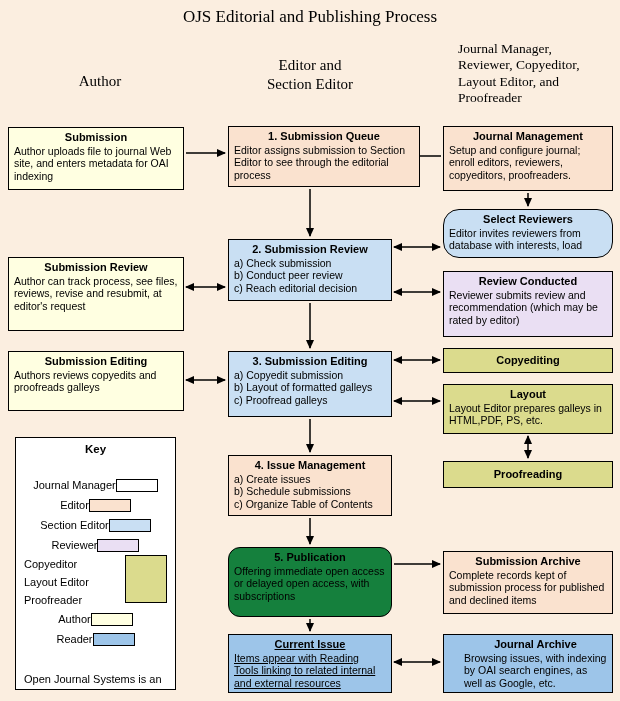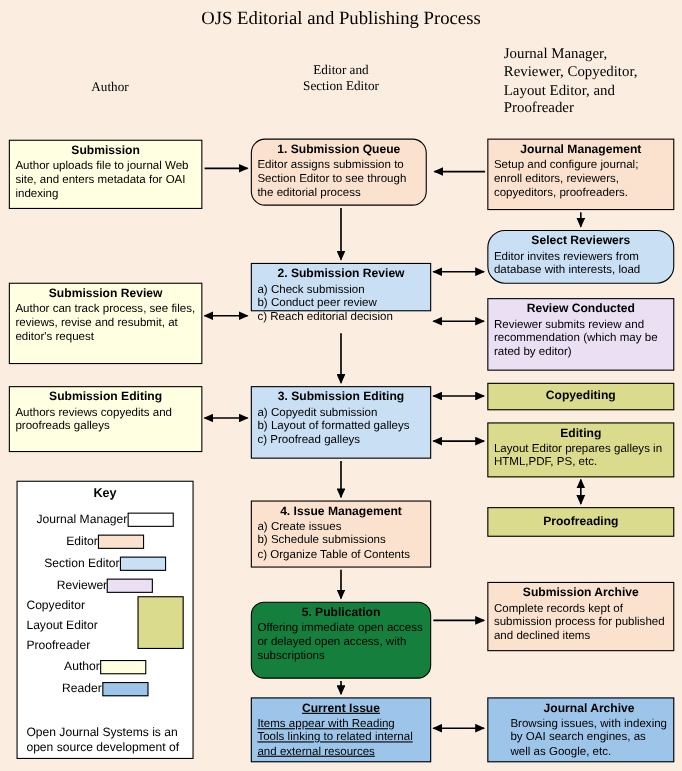--- a/index.html
+++ b/index.html
@@ -5,59 +5,59 @@
   * { margin:0; padding:0; box-sizing:border-box; }
   html,body { width:620px; height:701px; }
   body { font-family:"Liberation Sans", sans-serif; color:#000; }
   .canvas { position:relative; width:620px; height:701px; overflow:hidden; background:#FBEEE0; }
   #arrows { position:absolute; left:0; top:0; width:620px; height:701px; pointer-events:none; }
   .arrow { stroke:#000; stroke-width:1.5; }
 
   .title { position:absolute; top:7px; left:0; width:100%; text-align:center;
            font-family:"Liberation Serif", serif; font-size:17px; font-weight:normal; }
 
-  .col-head { position:absolute; font-family:"Liberation Serif", serif; font-size:12px;
+  .col-head { position:absolute; font-family:"Liberation Serif", serif; font-size:15px;
               white-space:pre-line; line-height:1.25; }
   #h-author { left:35px; top:72px; width:130px; text-align:center; }
   #h-editor { left:240px; top:56px; width:140px; text-align:center; }
   #h-staff  { left:458px; top:41px; width:160px; text-align:left; font-size:13.5px; line-height:1.22; }
 
   .box { position:absolute; border:1px solid #000; padding:3px 5px; font-size:10.5px; line-height:1.18; }
   .bt { font-weight:bold; text-align:center; font-size:11px; margin-bottom:1px; }
   .bb { white-space:pre-line; text-align:left; }
   .title-only { display:flex; align-items:center; justify-content:center; }
   .title-only .bt { margin:0; }
 
   
   #b-sub-info     { left:8px;  top:127px; width:176px; height:63px; }
   #b-subrev-info  { left:8px;  top:257px; width:176px; height:74px; }
   #b-subedit-info { left:8px;  top:351px; width:176px; height:60px; }
 
   
-  #b-queue       { left:228px; top:126px; width:160px; height:61px;border-radius:13px; }
-  #b-review      { left:228px; top:239px; width:164px; height:44px; }
+  #b-queue       { left:228px; top:126px; width:192px; height:61px; }
+  #b-review      { left:228px; top:239px; width:164px; height:62px; }
   #b-editing     { left:228px; top:351px; width:164px; height:66px; }
   #b-issue       { left:228px; top:455px; width:164px; height:61px; }
   #b-publication { left:228px; top:547px; width:164px; height:70px; }
   #b-current     { left:228px; top:634px; width:164px; height:59px;text-decoration:underline; }
 
   
   #b-jm       { left:443px; top:126px; width:170px; height:65px; }
   #b-selrev   { left:443px; top:209px; width:170px; height:49px; }
   #b-revcond  { left:443px; top:271px; width:170px; height:66px; }
   #b-copyedit { left:443px; top:348px; width:170px; height:25px; }
   #b-layout   { left:443px; top:384px; width:170px; height:50px; }
   #b-proof    { left:443px; top:461px; width:170px; height:27px; }
   #b-subarch  { left:443px; top:529px; width:170px; height:63px; }
   #b-jarch    { left:443px; top:634px; width:170px; height:59px;padding-left:20px; }
 
   
   #key { position:absolute; left:15px; top:437px; width:161px; height:253px;
          background:#FFFFFF; border:1px solid #000; padding:5px 8px; font-size:11px; overflow:hidden; }
-  #key .kt { font-weight:bold; text-align:center; font-size:11.5px; margin-bottom:7px; }
+  #key .kt { font-weight:bold; text-align:center; font-size:11.5px; margin-bottom:20px; }
   .krow { display:flex; justify-content:center; align-items:center; height:20px; }
   .sw { width:42px; height:13px; border:1px solid #000; flex:0 0 auto; }
   .kgroup { display:flex; justify-content:space-between; }
   .kgroup .klabels div { height:18px; display:flex; align-items:center; }
   .sw-tall { width:42px; height:48px; border:1px solid #000; flex:0 0 auto; }
   .knote { margin-top:24px; line-height:1.25; }
 </style>
 </head>
 <body>
 
@@ -154,27 +154,27 @@
     <div class="bb">Editor invites reviewers from database with interests, load</div>
   </div>
   <div class="box title-only" id="b-copyedit" style="background: rgb(219, 219, 141);">
     <div class="bt">Copyediting</div>
   </div>
   <div class="box" id="b-revcond" style="background: rgb(234, 223, 243);">
     <div class="bt">Review Conducted</div>
     <div class="bb">Reviewer submits review and recommendation (which may be rated by editor)</div>
   </div>
   <div class="box" id="b-layout" style="background: rgb(219, 219, 141);">
-    <div class="bt">Editing</div>
+    <div class="bt">Layout</div>
     <div class="bb">Layout Editor prepares galleys in HTML,PDF, PS, etc.</div>
   </div>
   <div class="box title-only" id="b-proof" style="background: rgb(219, 219, 141);">
     <div class="bt">Proofreading</div>
   </div>
-  <div class="box" id="b-subarch" style="background: rgb(250, 226, 207);">
+  <div class="box" id="b-subarch" style="background: rgb(250, 226, 207); margin-top: 22px;">
     <div class="bt">Submission Archive</div>
     <div class="bb">Complete records kept of submission process for published and declined items</div>
   </div>
   <div class="box" id="b-jarch" style="background: rgb(157, 197, 233);">
     <div class="bt">Journal Archive</div>
     <div class="bb">Browsing issues, with indexing by OAI search engines, as well as Google, etc.</div>
   </div>
 
   <div id="key">
     <div class="kt">Key</div>

